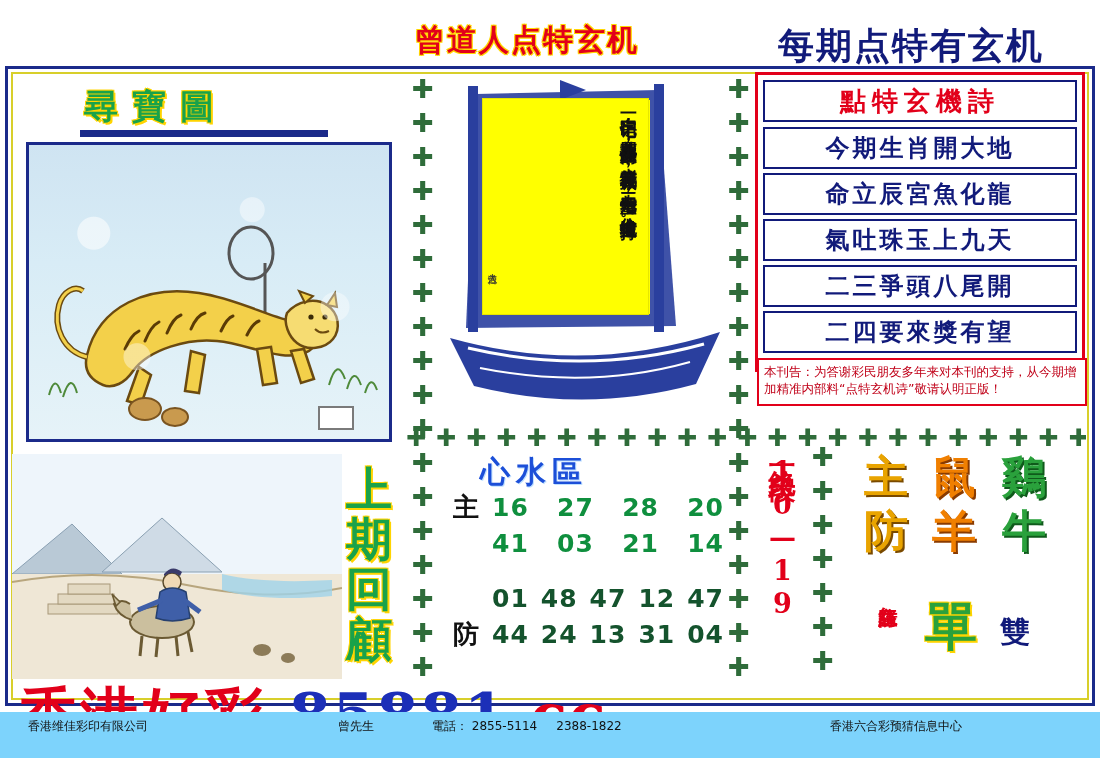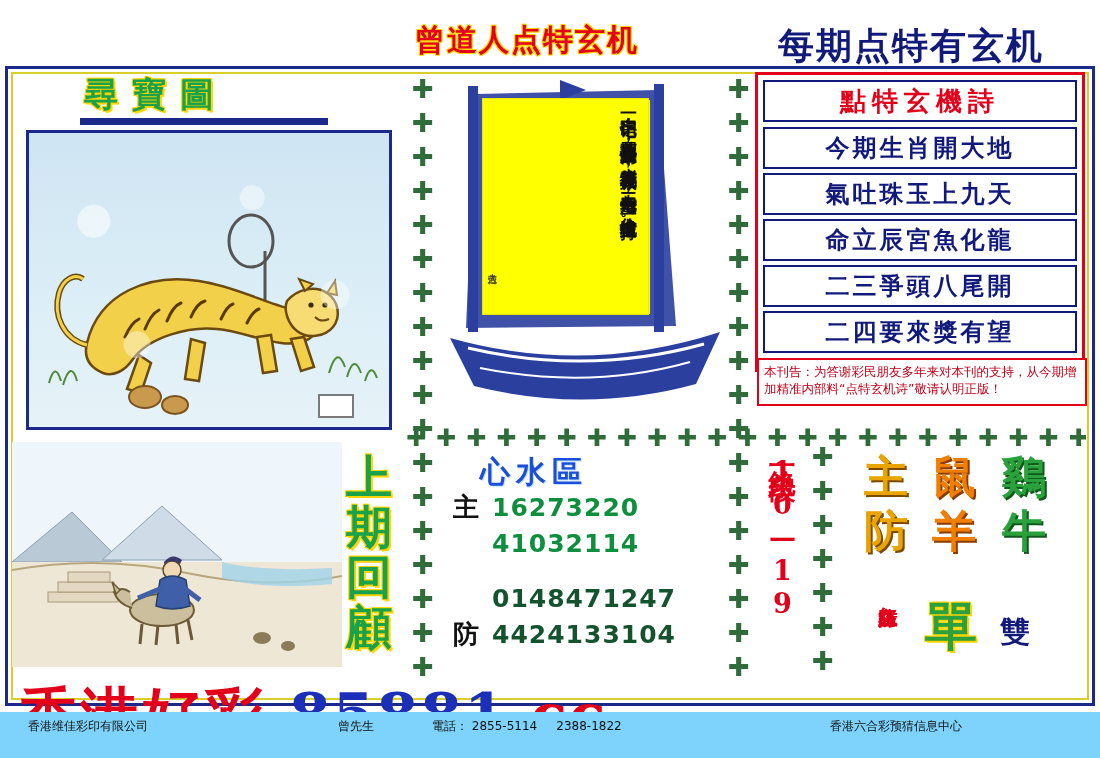--- a/index.html
+++ b/index.html
@@ -31,21 +31,21 @@
   }
 
   
   .frame{
     position:absolute;left:5px;top:66px;width:1090px;height:640px;
     border:3px solid #1b2a8a;box-sizing:border-box;background:#fff;
   }
   .frame-inner{position:absolute;inset:3px;border:2px solid #d8cf2a;box-sizing:border-box;}
 
   
-  .left-col{position:absolute;left:12px;top:62px;width:390px;height:625px;}
+  .left-col{position:absolute;left:12px;top:74px;width:390px;height:625px;}
   .xunbao-title{
     position:absolute;left:72px;top:10px;
     font-family:"DejaVu Serif","Liberation Serif",serif;
     font-weight:bold;font-size:34px;letter-spacing:14px;
     color:#19a24a;
     text-shadow:2px 2px 0 #ffd400,-1px -1px 0 #ffd400,1px -1px 0 #ffd400,-1px 1px 0 #ffd400;
   }
   .xunbao-underline{position:absolute;left:68px;top:56px;width:248px;height:7px;background:#1b2a8a;}
 
   .tiger-box{
@@ -139,21 +139,21 @@
     text-shadow:1px 1px 0 #bfe0ff;
   }
   .numblock{position:absolute;left:440px;top:490px;width:290px;}
   .nrow{display:flex;align-items:center;margin-bottom:4px;}
   .nlabel{
     width:52px;text-align:center;
     font-family:"DejaVu Serif","Liberation Serif",serif;
     font-weight:bold;font-size:26px;color:#111;
   }
   .nvals{
-    flex:1;display:flex;justify-content:flex-start;padding-right:6px;
+    flex:1;display:flex;justify-content:space-between;padding-right:6px;
     font-family:"DejaVu Sans","Liberation Sans",sans-serif;
     font-weight:bold;font-size:25px;letter-spacing:1px;
   }
   .green{color:#0f8f3e;}
   .magenta{color:#14532d;}
 
   
   .juesha{
     position:absolute;left:760px;top:448px;width:40px;
     writing-mode:vertical-rl;text-orientation:upright;
@@ -400,35 +400,35 @@
       <path d="M120 4 l26 10 l-26 10 z" fill="#2a3f9e"></path>
     </svg>
     <div class="sail-yellow"></div>
     <div class="poem">一字记记曰：花四夜静寂会情人，一来鲜花表真诚，三二未归七清查，偷出绝技遭人打。</div>
     <div class="poem-sign">曾道人</div>
   </div>
 
   <div class="right-top">
     <div class="poem-head">點特玄機詩</div>
     <div class="poem-row">今期生肖開大地</div>
+    <div class="poem-row">命立辰宮魚化龍</div>
     <div class="poem-row">氣吐珠玉上九天</div>
-    <div class="poem-row">命立辰宮魚化龍</div>
     <div class="poem-row">二三爭頭八尾開</div>
     <div class="poem-row">二四要來獎有望</div>
   </div>
   <div class="notice">本刊告：为答谢彩民朋友多年来对本刊的支持，从今期增加精准内部料“点特玄机诗”敬请认明正版！</div>
 
   <div class="xinshui">心水區</div>
   <div class="numblock">
     <div class="nrow">
       <div class="nlabel">主</div>
       <div class="nvals green">
         <span>16</span>
         <span>27</span>
-        <span>32</span>
+        <span>28</span>
         <span>20</span>
       </div>
     </div>
     <div class="nrow">
       <div class="nlabel"></div>
       <div class="nvals green">
         <span>41</span>
         <span>03</span>
         <span>21</span>
         <span>14</span>

